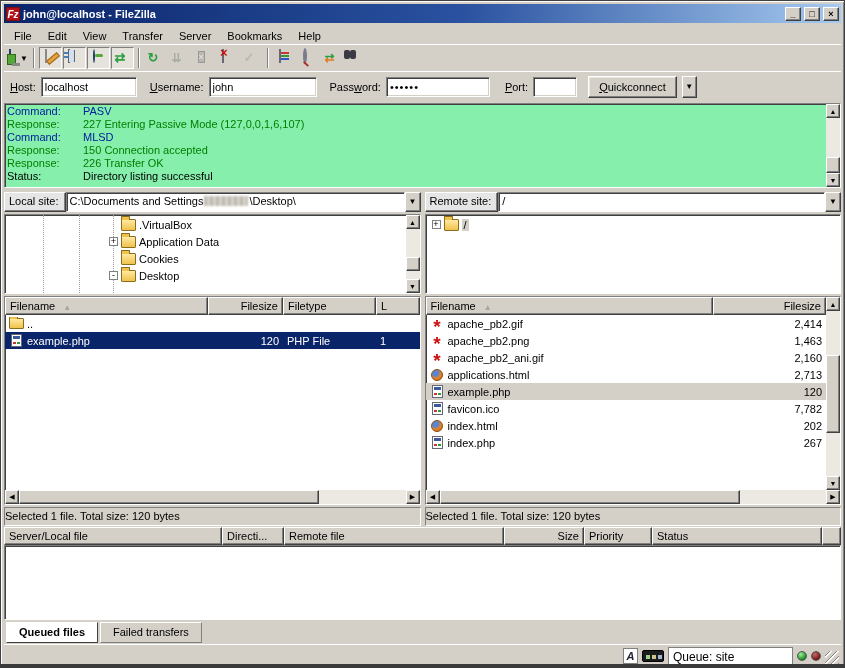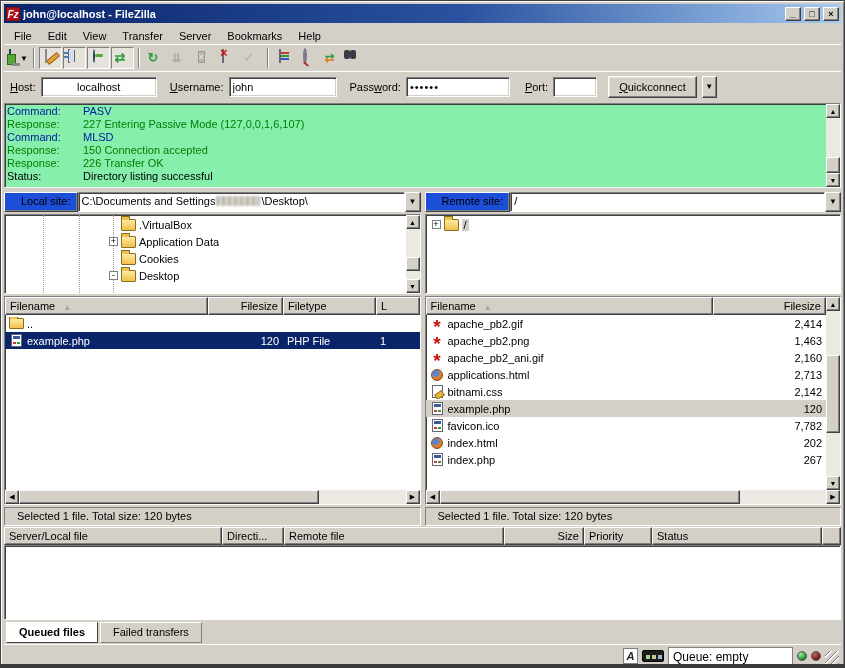--- a/index.html
+++ b/index.html
@@ -113,22 +113,22 @@
     font-size:7px; color:#000; display:flex; align-items:center; justify-content:center; }
   .sthumb { background:#d4d0c8; border:1px solid; border-color:#fff #404040 #404040 #fff;
     box-shadow: inset -1px -1px 0 #808080; }
   .strack { flex:1; position:relative; }
   
   .split-h { height:4px; flex:0 0 4px; }
   .panes { flex:1; display:flex; min-height:0; }
   .pane { flex:1; display:flex; flex-direction:column; min-width:0; }
   .split-v { width:4px; flex:0 0 4px; }
   .combo-row { height:20px; flex:0 0 20px; display:flex; margin-bottom:2px; }
-  .combo-label { background:#1d4ed8; border:1px solid; border-color:#fff #404040 #404040 #fff;
-    box-shadow: inset -1px -1px 0 #808080; padding:2px 6px 0 16px; white-space:nowrap; }
+  .combo-label { background:#e5e5e5; border:1px solid; border-color:#fff #404040 #404040 #fff;
+    box-shadow: inset -1px -1px 0 #808080; padding:2px 6px 0 4px; white-space:nowrap; }
   .combo-field { flex:1; background:#fff; border:1px solid; border-color:#808080 #fff #fff #808080;
     box-shadow: inset 1px 1px 0 #404040; padding:2px 3px 0 3px; white-space:nowrap; overflow:hidden; display:flex;}
   .combo-dd { width:16px; flex:0 0 16px; background:#d4d0c8; border:1px solid;
     border-color:#fff #404040 #404040 #fff; box-shadow: inset -1px -1px 0 #808080;
     font-size:8px; text-align:center; line-height:17px; }
   .redact { display:inline-block; width:44px; height:10px; margin:1px 1px 0 1px;
     background:repeating-linear-gradient(90deg,#bcb8b0 0 3px,#d8d4cc 3px 6px); filter:blur(1px); }
   .treebox { height:80px; flex:0 0 80px; background:#fff; border:1px solid;
     border-color:#808080 #fff #fff #808080; box-shadow: inset 1px 1px 0 #404040;
     display:flex; margin-bottom:2px; position:relative; overflow:hidden;}
@@ -164,21 +164,21 @@
   .fi-firefox { width:12px; height:12px; border-radius:50%;
     background: radial-gradient(circle at 35% 30%, #5a86d0 0 30%, #e98324 55%, #c35a12); border:1px solid #8a4a10;}
   .fi-page { width:11px; height:13px; background:#fff; border:1px solid #667; position:relative;}
   .fi-page-php::before { content:""; position:absolute; left:1px; top:1px; right:1px; height:3px; background:#3a5a9c;}
   .fi-page-php::after { content:""; position:absolute; left:1px; bottom:2px; width:3px; height:2px;
     background:#cc3333; box-shadow:4px 0 0 #339933;}
   .fi-page-css::after { content:""; position:absolute; right:-2px; bottom:-1px; width:7px; height:4px;
     background:#e8b63d; border:1px solid #96721d; transform:rotate(-35deg);}
   .mini-folder { width:14px; height:11px; }
   .statusline { height:19px; flex:0 0 19px; border:1px solid; border-color:#808080 #fff #fff #808080;
-    padding:2px 4px 0 12px; background:#d4d0c8; white-space:nowrap; overflow:hidden;}
+    padding:2px 4px 0 0; background:#d4d0c8; white-space:nowrap; overflow:hidden;}
   
   .queuewrap { flex:0 0 117px; display:flex; flex-direction:column; margin-top:1px;}
   .qheader { height:18px; flex:0 0 18px; display:flex; background:#d4d0c8; }
   .qbody { flex:1; background:#fff; border:1px solid; border-color:#808080 #fff #fff #808080;
     box-shadow: inset 1px 1px 0 #404040; }
   .qtabs { height:24px; flex:0 0 24px; display:flex; align-items:flex-start; gap:2px; padding:2px 0 0 2px;}
   .qtab { padding:3px 12px 4px 12px; background:#d4d0c8; border:1px solid;
     border-color:#fff #808080 #808080 #fff; color:#000; }
   .qtab.active { background:#fff; font-weight:bold; border-color:#fff #404040 #404040 #fff; }
   
@@ -265,21 +265,21 @@
     <span class="tbtn">
         <span class="ticon i-sync">⇄</span>
       </span>
     <span class="tbtn">
         <span class="ticon"><span class="i-bino"></span></span>
       </span>
   </div>
 
   <div class="quickbar">
     <span class="qlabel"><span class="u">H</span><span>ost:</span></span>
-    <input class="field" style="width: 116px; text-align: center;" value="localhost">
+    <input class="field" style="width: 96px;" value="localhost">
     <span class="qlabel" style="margin-left:8px"><span class="u">U</span><span>sername:</span></span>
     <input class="field" style="width: 108px;" value="john">
     <span class="qlabel" style="margin-left:8px"><span>Pass</span><span class="u">w</span><span>ord:</span></span>
     <input class="field" style="width: 104px; letter-spacing: 1px;" value="••••••">
     <span class="qlabel" style="margin-left:10px"><span class="u">P</span><span>ort:</span></span>
     <input class="field" style="width: 44px;" value="">
     <button class="qc-btn" style="margin-left:6px"><span class="u">Q</span><span>uickconnect</span></button>
     <span class="qc-dd">▼</span>
   </div>
 
@@ -454,29 +454,20 @@
                 </div>
               <div class="lrow">
                   <span class="cell" style="width:287px">
                     <span class="fi">
                       <span class="fi-firefox"></span>
                     </span>
                     <span>applications.html</span>
                   </span>
                   <span class="cell right" style="flex:1">2,713</span>
                 </div>
-              <div class="lrow">
-                  <span class="cell" style="width:287px">
-                    <span class="fi">
-                      <span class="fi-page fi-page-css"></span>
-                    </span>
-                    <span>bitnami.css</span>
-                  </span>
-                  <span class="cell right" style="flex:1">2,142</span>
-                </div>
               <div class="lrow sel-inactive">
                   <span class="cell" style="width:287px">
                     <span class="fi">
                       <span class="fi-page fi-page-php"></span>
                     </span>
                     <span>example.php</span>
                   </span>
                   <span class="cell right" style="flex:1">120</span>
                 </div>
               <div class="lrow">
@@ -540,20 +531,20 @@
     <div class="qbody"></div>
     <div class="qtabs">
       <span class="qtab active">Queued files</span>
       <span class="qtab">Failed transfers</span>
     </div>
   </div>
 
   <div class="statusbar">
     <span class="ascii-ind">A</span>
     <span class="speed-badge"></span>
-    <span class="queue-ind">Queue: empty</span>
+    <span class="queue-ind">Queue: site</span>
     <span class="led led-green"></span>
     <span class="led led-red"></span>
     <span class="grip"></span>
   </div>
 
 </div>
 <div class="bottom-strip"></div>
 
 </body></html>

